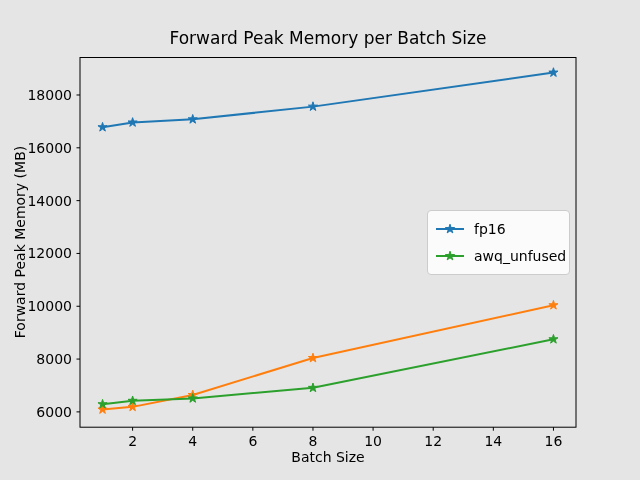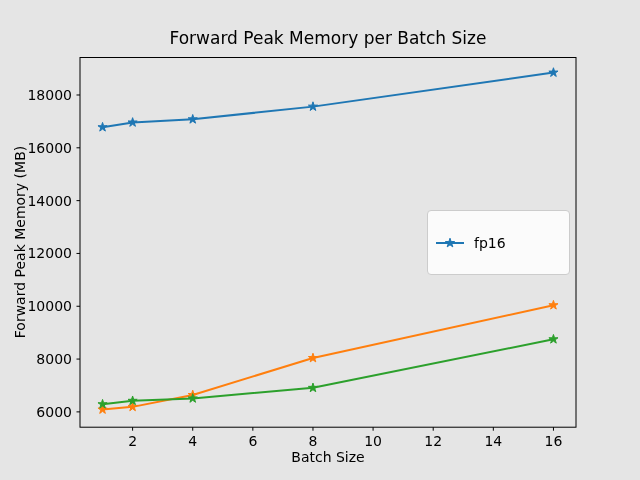--- a/index.html
+++ b/index.html
@@ -134,15 +134,22 @@
   <div class="xlabel">Batch Size</div>
 
   <div class="legend">
     <div class="legend-row">
       <svg width="30" height="12" class="legend-swatch">
           <line x1="1" y1="6" x2="29" y2="6" stroke="#1f77b4" stroke-width="2"></line>
           <path d="M15.00,1.20L16.08,4.52L19.57,4.52L16.74,6.57L17.82,9.88L15.00,7.83L12.18,9.88L13.26,6.57L10.43,4.52L13.92,4.52Z" fill="#1f77b4" stroke="#1f77b4" stroke-width="1"></path>
         </svg>
       <span class="legend-label">fp16</span>
     </div>
+    <div class="legend-row">
+      <svg width="30" height="12" class="legend-swatch">
+          <line x1="1" y1="6" x2="29" y2="6" stroke="#2ca02c" stroke-width="2"></line>
+          <path d="M15.00,1.20L16.08,4.52L19.57,4.52L16.74,6.57L17.82,9.88L15.00,7.83L12.18,9.88L13.26,6.57L10.43,4.52L13.92,4.52Z" fill="#2ca02c" stroke="#2ca02c" stroke-width="1"></path>
+        </svg>
+      <span class="legend-label">awq_unfused</span>
+    </div>
   </div>
 
 </div>
 
 </body></html>

